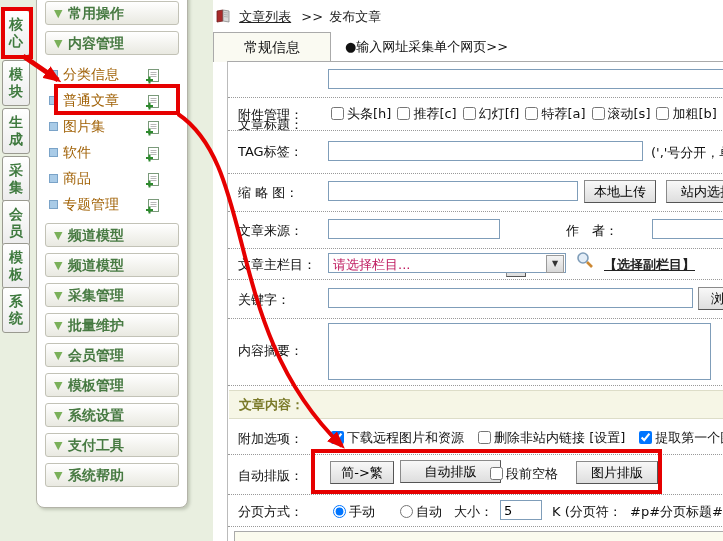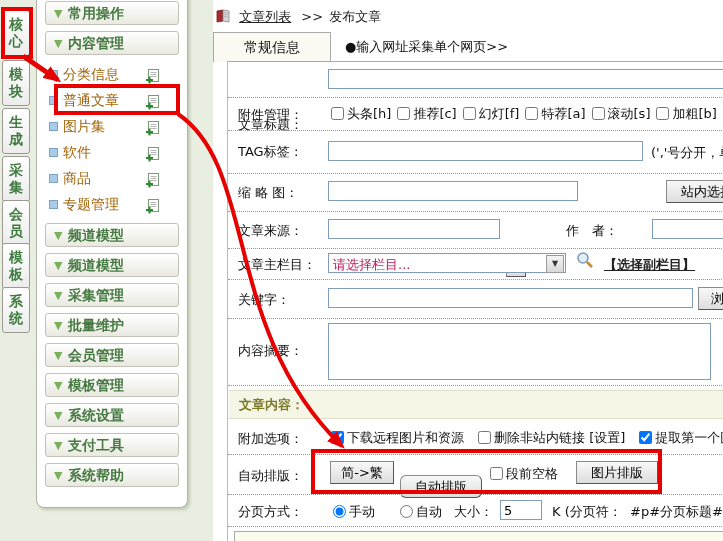--- a/index.html
+++ b/index.html
@@ -285,20 +285,21 @@
 
       <div class="row" style="top:68px;height:43px;">
         <span class="lab" style="top:13px;">TAG标签：</span>
         <input class="txt" style="left: 100px; top: 11px; width: 315px;">
         <span style="position:absolute;left:423px;top:14px;white-space:nowrap;">(','号分开，单</span>
       </div>
 
       <div class="row" style="top:111px;height:38px;">
         <span class="lab" style="top:11px;">缩 略 图：</span>
         <input class="txt" style="left: 100px; top: 8px; width: 250px;">
+        <button class="btn" style="left:356px;top:7px;width:72px;">本地上传</button>
         <button class="btn" style="left:438px;top:7px;width:82px;">站内选择</button>
       </div>
 
       <div class="row" style="top:149px;height:37px;">
         <span class="lab" style="top:11px;">文章来源：</span>
         <input class="txt" style="left: 100px; top: 8px; width: 172px;">
         <button class="btn" style="left:278px;top:7px;width:20px;margin-top:36px;">选择</button>
         <span class="lab" style="left:338px;top:11px;">作　者：</span>
         <input class="txt" style="left: 424px; top: 8px; width: 96px;">
       </div>
@@ -342,21 +343,21 @@
           </label><label class="chk-item" style="margin-right:14px;">
             <input type="checkbox" style=""><span>删除非站内链接 [设置]</span>
           </label><label class="chk-item" style="margin-right:14px;">
             <input type="checkbox" checked="" style=""><span>提取第一个图</span>
           </label></div>
       </div>
 
       <div class="row" style="top:392px;height:40px;">
         <span class="lab" style="top:13px;">自动排版：</span>
         <button class="btn" style="left:102px;top:7px;width:64px;">简-&gt;繁</button>
-        <button class="btn" style="left:172px;top:21px;width:82px;border-radius:6px;">自动排版</button>
+        <button class="btn" style="left:172px;top:6px;width:101px;">自动排版</button>
         <label class="chk-item" style="position:absolute;left:262px;top:11px;">
           <input type="checkbox" style=""><span>段前空格</span>
         </label>
         <button class="btn" style="left:348px;top:7px;width:82px;">图片排版</button>
       </div>
 
       <div class="row" style="top:432px;height:32px;">
         <span class="lab" style="top:9px;">分页方式：</span>
         <label class="chk-item" style="position:absolute;left:105px;top:9px;">
           <input type="radio" name="paging" checked="" style=""><span>手动</span>

